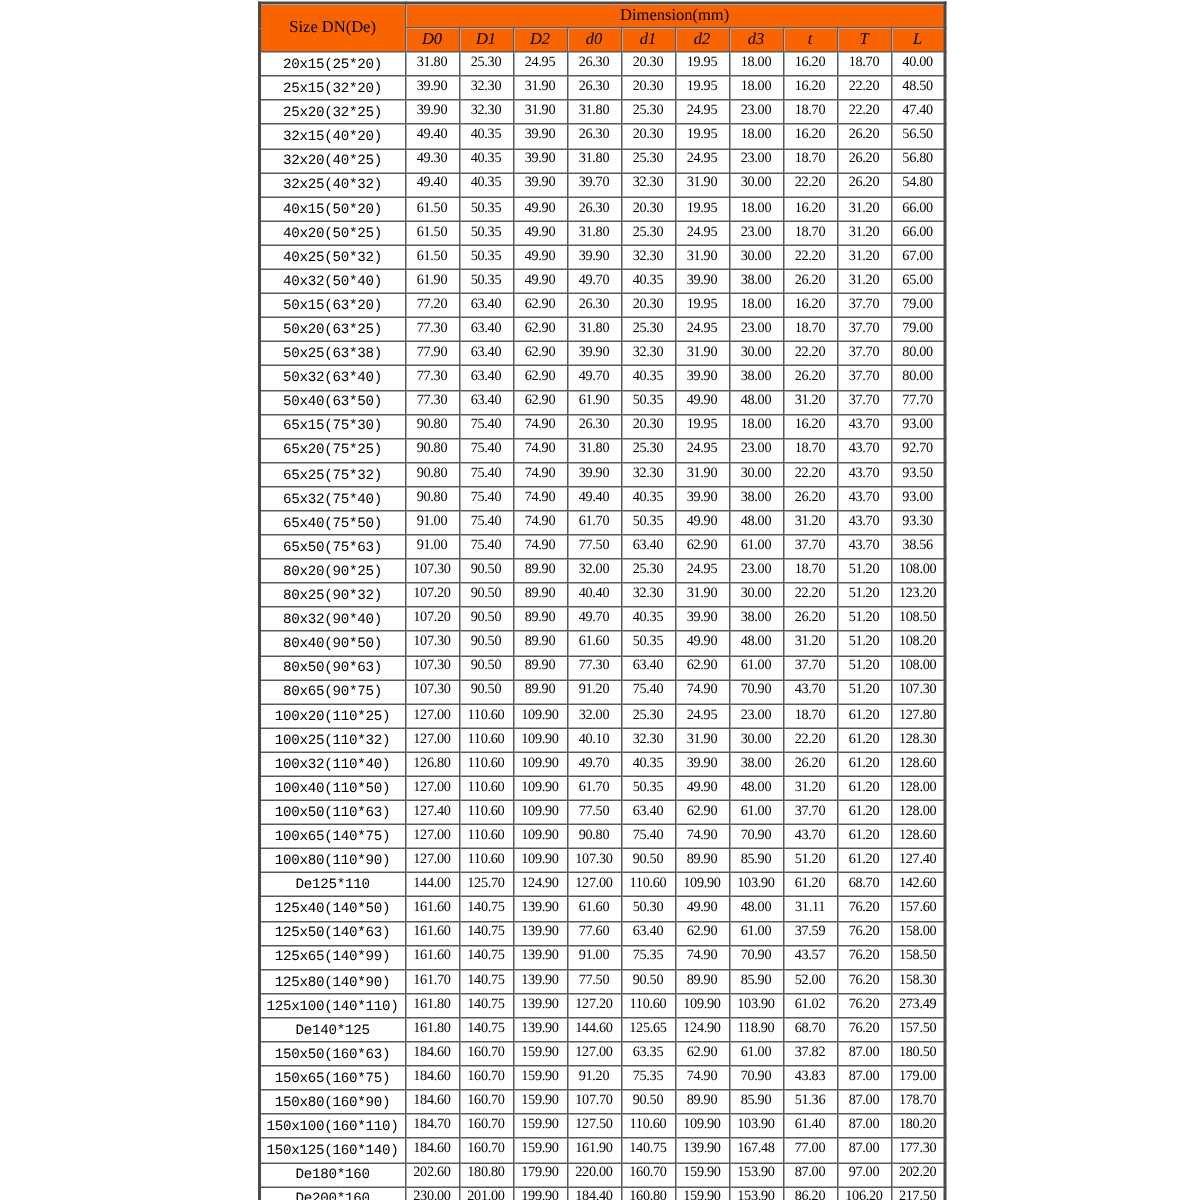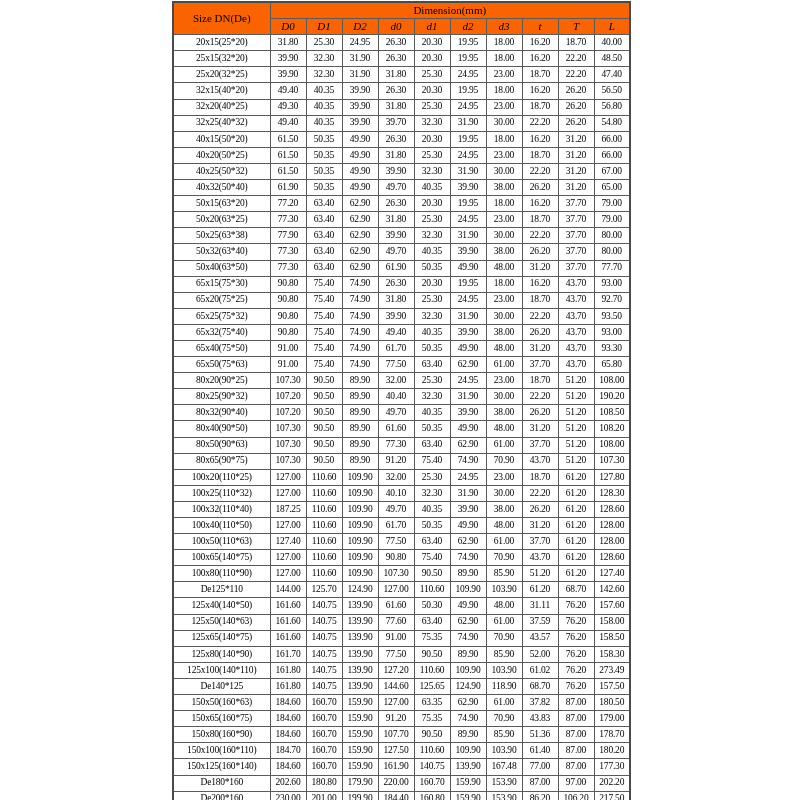--- a/index.html
+++ b/index.html
@@ -63,20 +63,21 @@
     height: 16px;
   }
   th.sub-head {
     height: 15px;
     font-size: 11.5px;
     font-style: italic;
   }
   td.size-cell {
     font-size: 9.5px;
     letter-spacing: -0.3px;
+    font-family: Liberation Mono, monospace;
   }
   td.num-cell {
     font-size: 9.5px;
     letter-spacing: -0.2px;
   }
   colgroup col.c-size { width: 97px; }
   colgroup col.c-num  { width: 36px; }
 </style>
 </head>
 <body>
@@ -380,21 +381,21 @@
             <td class="size-cell">65x50(75*63)</td>
             <td class="num-cell">91.00</td>
             <td class="num-cell">75.40</td>
             <td class="num-cell">74.90</td>
             <td class="num-cell">77.50</td>
             <td class="num-cell">63.40</td>
             <td class="num-cell">62.90</td>
             <td class="num-cell">61.00</td>
             <td class="num-cell">37.70</td>
             <td class="num-cell">43.70</td>
-            <td class="num-cell">65.80</td>
+            <td class="num-cell">38.56</td>
           </tr>
           <tr>
             <td class="size-cell">80x20(90*25)</td>
             <td class="num-cell">107.30</td>
             <td class="num-cell">90.50</td>
             <td class="num-cell">89.90</td>
             <td class="num-cell">32.00</td>
             <td class="num-cell">25.30</td>
             <td class="num-cell">24.95</td>
             <td class="num-cell">23.00</td>
@@ -406,21 +407,21 @@
             <td class="size-cell">80x25(90*32)</td>
             <td class="num-cell">107.20</td>
             <td class="num-cell">90.50</td>
             <td class="num-cell">89.90</td>
             <td class="num-cell">40.40</td>
             <td class="num-cell">32.30</td>
             <td class="num-cell">31.90</td>
             <td class="num-cell">30.00</td>
             <td class="num-cell">22.20</td>
             <td class="num-cell">51.20</td>
-            <td class="num-cell">190.20</td>
+            <td class="num-cell">123.20</td>
           </tr>
           <tr>
             <td class="size-cell">80x32(90*40)</td>
             <td class="num-cell">107.20</td>
             <td class="num-cell">90.50</td>
             <td class="num-cell">89.90</td>
             <td class="num-cell">49.70</td>
             <td class="num-cell">40.35</td>
             <td class="num-cell">39.90</td>
             <td class="num-cell">38.00</td>
@@ -488,21 +489,21 @@
             <td class="num-cell">40.10</td>
             <td class="num-cell">32.30</td>
             <td class="num-cell">31.90</td>
             <td class="num-cell">30.00</td>
             <td class="num-cell">22.20</td>
             <td class="num-cell">61.20</td>
             <td class="num-cell">128.30</td>
           </tr>
           <tr>
             <td class="size-cell">100x32(110*40)</td>
-            <td class="num-cell">187.25</td>
+            <td class="num-cell">126.80</td>
             <td class="num-cell">110.60</td>
             <td class="num-cell">109.90</td>
             <td class="num-cell">49.70</td>
             <td class="num-cell">40.35</td>
             <td class="num-cell">39.90</td>
             <td class="num-cell">38.00</td>
             <td class="num-cell">26.20</td>
             <td class="num-cell">61.20</td>
             <td class="num-cell">128.60</td>
           </tr>
@@ -591,21 +592,21 @@
             <td class="num-cell">139.90</td>
             <td class="num-cell">77.60</td>
             <td class="num-cell">63.40</td>
             <td class="num-cell">62.90</td>
             <td class="num-cell">61.00</td>
             <td class="num-cell">37.59</td>
             <td class="num-cell">76.20</td>
             <td class="num-cell">158.00</td>
           </tr>
           <tr>
-            <td class="size-cell">125x65(140*75)</td>
+            <td class="size-cell">125x65(140*99)</td>
             <td class="num-cell">161.60</td>
             <td class="num-cell">140.75</td>
             <td class="num-cell">139.90</td>
             <td class="num-cell">91.00</td>
             <td class="num-cell">75.35</td>
             <td class="num-cell">74.90</td>
             <td class="num-cell">70.90</td>
             <td class="num-cell">43.57</td>
             <td class="num-cell">76.20</td>
             <td class="num-cell">158.50</td>

